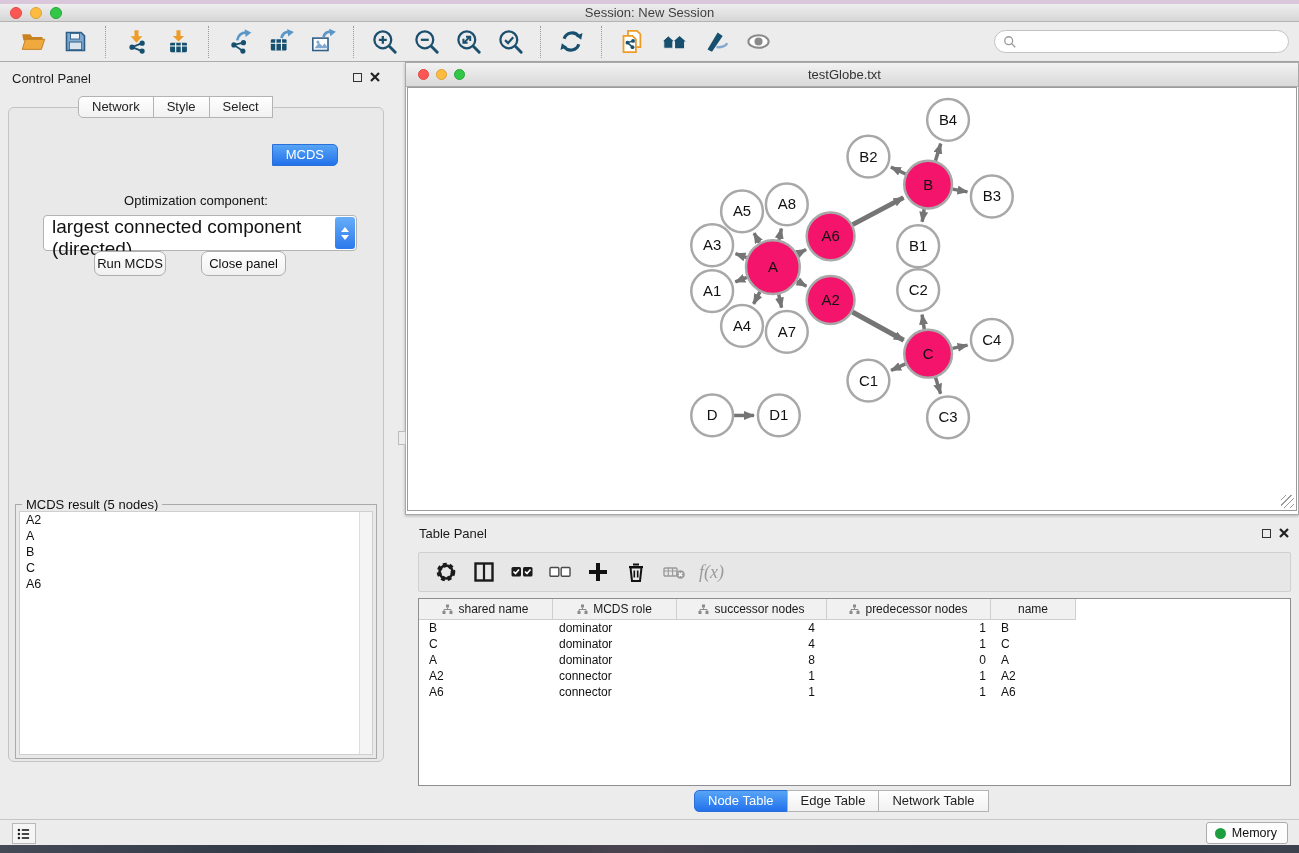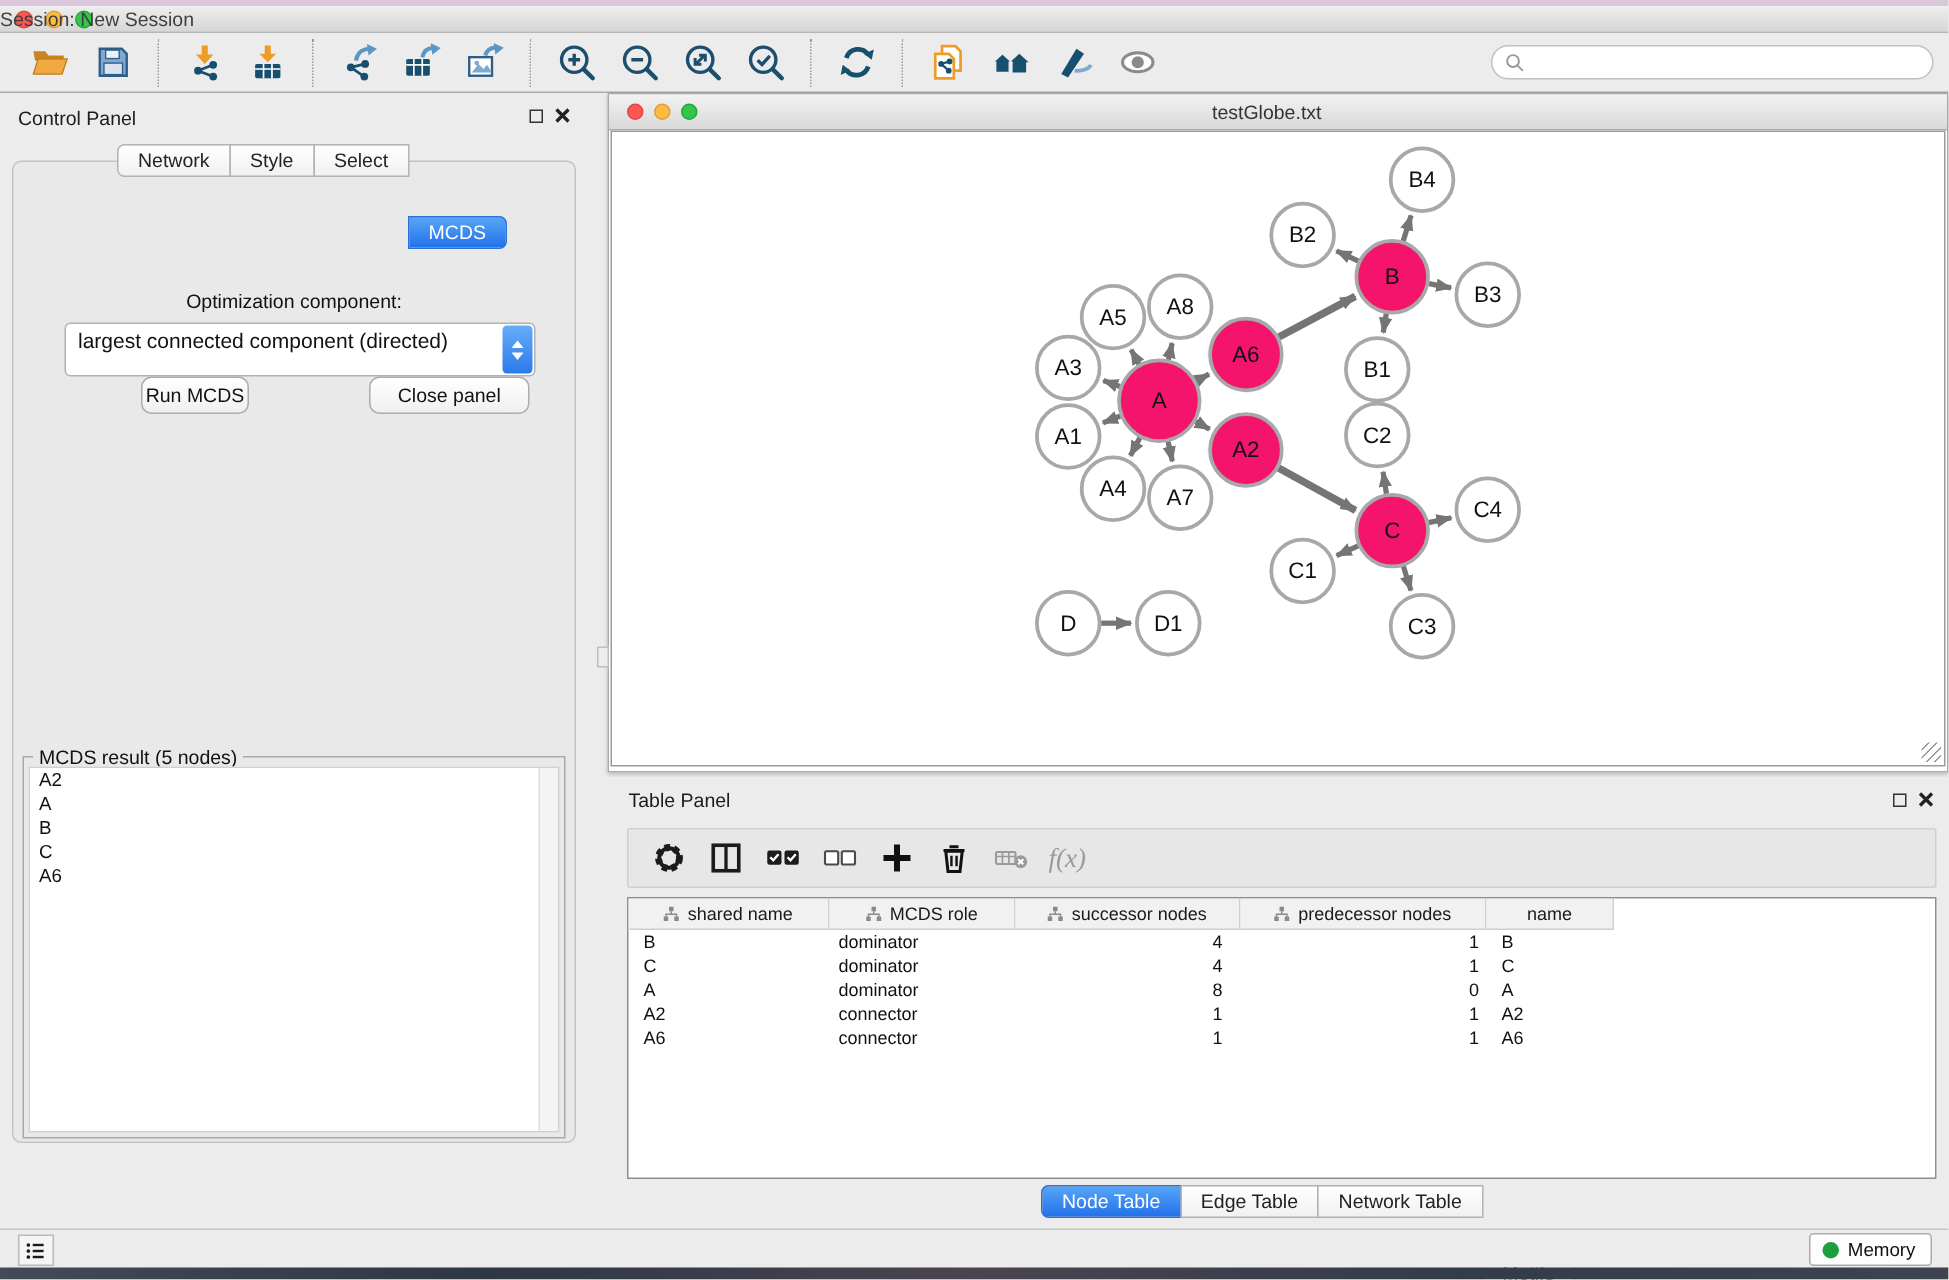--- a/index.html
+++ b/index.html
@@ -8,21 +8,21 @@
   .screen { position:absolute; inset:0; width:1299px; height:853px; background:#ECECEC; }
 
   
   .strip-top { position:absolute; left:0; top:0; width:1299px; height:4px; background:#DBC7DC; }
   .strip-bottom { position:absolute; left:0; top:845px; width:1299px; height:8px;
      background:linear-gradient(90deg,#444a56,#2e3744 25%,#4a4450 50%,#323c48 75%,#3d4450); }
 
   
   .titlebar { position:absolute; left:0; top:4px; width:1299px; height:18px;
      background:linear-gradient(#EEEEEE,#D6D6D6); border-bottom:1px solid #B4B4B4; }
-  .titlebar .title { position:absolute; left:0; right:0; top:1px; font-size:13px; color:#3f3f3f; }
+  .titlebar .title { position:absolute; left:0; right:0; top:1px; text-align:center; font-size:13px; color:#3f3f3f; }
   .tl { position:absolute; width:12px; height:12px; border-radius:50%; top:3px; }
   .tl.red { left:10px; background:#FC5753; border:1px solid #DF4744; }
   .tl.yellow { left:30px; background:#FDBC40; border:1px solid #DEA034; }
   .tl.green { left:50px; background:#33C748; border:1px solid #27A53A; }
 
   
   .toolbar { position:absolute; left:0; top:22px; width:1299px; height:40px; background:#ECECEC;
      border-bottom:1px solid #ABABAB; display:flex; align-items:center; padding-left:12px; }
   .tbi { width:30px; height:30px; display:flex; align-items:center; justify-content:center; margin:0 6px; }
   .tbi svg { width:27px; height:27px; }
@@ -43,30 +43,30 @@
      background:#E9E9E9; border:1px solid #C3C3C3; border-radius:6px; }
   .cp-tabs { position:absolute; left:78px; top:34px; display:flex; z-index:3; }
   .seg-tab { height:22px; line-height:20px; padding:0 13px; background:linear-gradient(#FFFFFF,#F1F1F1);
      border:1px solid #B3B3B3; margin-left:-1px; font-size:13px; color:#222; text-align:center; cursor:default; }
   .seg-tab:first-child { border-radius:5px 0 0 5px; margin-left:0;text-align:center; }
   .seg-tab:last-child { border-radius:0 5px 5px 0;margin-top:48px; }
   .seg-tab.active { background:linear-gradient(#56A5F6,#2371EB); color:#fff; border-color:#2B6FD8; }
 
   .opt-label { position:absolute; left:0; width:100%; top:85px; text-align:center; font-size:13px; color:#111; }
   .dropdown { position:absolute; left:34px; top:107px; width:314px; height:36px; background:#fff;
-     border:1px solid #B2B2B2; border-radius:4px; font-size:14px; color:#111; line-height:22px; padding-left:8px; }
+     border:1px solid #B2B2B2; border-radius:4px; font-size:19px; color:#111; line-height:22px; padding-left:8px; }
   .dd-stepper { position:absolute; right:1px; top:1px; bottom:1px; width:20px; border-radius:3px;
      background:linear-gradient(#66AEF8,#2B79EC); display:flex; flex-direction:column; align-items:center; justify-content:center; gap:3px; }
   .dd-stepper i { width:0; height:0; border-left:4px solid transparent; border-right:4px solid transparent; display:block; }
   .dd-up { border-bottom:5px solid #fff; }
   .dd-down { border-top:5px solid #fff; }
   .cp-btn { position:absolute; top:143px; height:25px; background:linear-gradient(#FFFFFF,#F0F0F0);
      border:1px solid #ADADAD; border-radius:7px; font-size:13px; color:#111; text-align:center; line-height:23px; }
   #run-btn { left:85px; width:72px; }
-  #closepanel-btn { left:192px; width:107px;margin-left:45px; }
+  #closepanel-btn { left:192px; width:85px; }
 
   .fieldset { position:absolute; left:6px; right:6px; top:396px; bottom:2px; border:1px solid #A9A9A9; }
   .fieldset .legend { position:absolute; top:-8px; left:6px; background:#E9E9E9; padding:0 4px; font-size:13px; color:#111; }
   .fs-list { position:absolute; inset:6px 3px 3px 3px; background:#fff; border:1px solid #CFCFCF; overflow:hidden; }
   .fs-item { font-size:12.5px; color:#111; line-height:16px; padding-left:6px; }
   .fs-scroll { position:absolute; right:0; top:0; bottom:0; width:13px; background:#F4F4F4; border-left:1px solid #DDD; }
 
   
   .net-window { position:absolute; left:405px; top:62px; width:894px; height:453px;
      border:1px solid #A9A9A9; background:#fff; box-shadow:0 1px 3px rgba(0,0,0,.25); }

